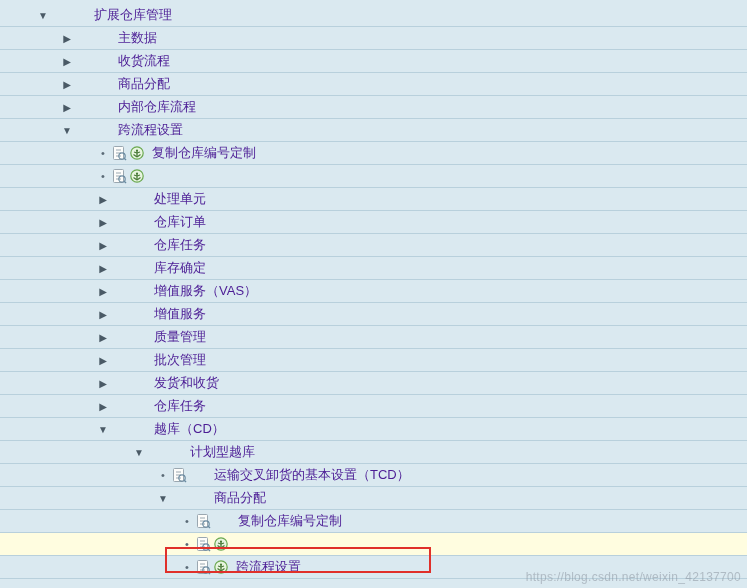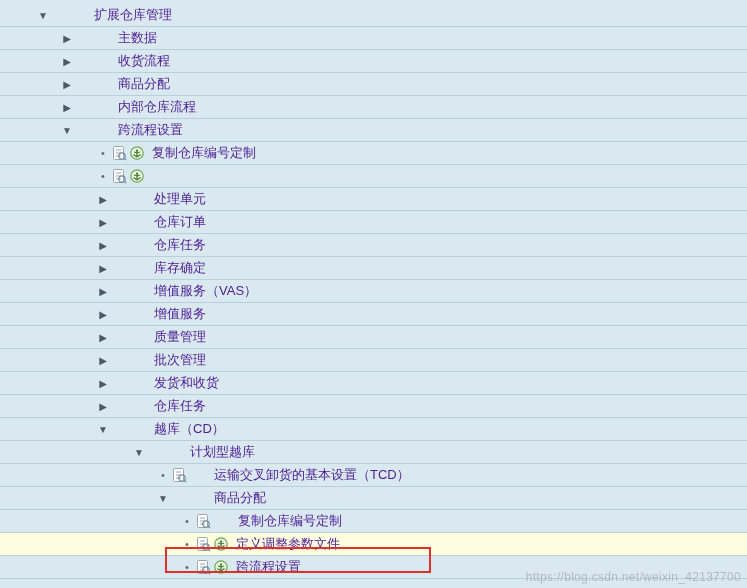--- a/index.html
+++ b/index.html
@@ -284,21 +284,20 @@
       </svg>
       <svg class="exec-icon" viewBox="0 0 16 16">
         <circle cx="8" cy="8" r="6.2" fill="#e8f5e0" stroke="#6aa84f" stroke-width="1.2"></circle>
         <circle cx="8" cy="5.5" r="1.1" fill="#4a7a38"></circle>
         <line x1="8" y1="5.5" x2="8" y2="12" stroke="#4a7a38" stroke-width="1.3"></line>
         <line x1="8" y1="12" x2="4.5" y2="9.5" stroke="#4a7a38" stroke-width="1.3"></line>
         <line x1="8" y1="12" x2="11.5" y2="9.5" stroke="#4a7a38" stroke-width="1.3"></line>
         <line x1="8" y1="8" x2="5" y2="7" stroke="#4a7a38" stroke-width="1.3"></line>
         <line x1="8" y1="8" x2="11" y2="7" stroke="#4a7a38" stroke-width="1.3"></line>
       </svg>
-      <span class="label">定义调整参数文件</span>
     </div>
     <div class="node">
       <span class="indent" style="width:180px"></span>
       <span class="dot">•</span>
       <svg class="doc-icon" viewBox="0 0 16 16">
         <rect x="2.5" y="1.5" width="10" height="13" rx="1" fill="#fdfdfb" stroke="#9aa7b0"></rect>
         <line x1="5" y1="5" x2="10" y2="5" stroke="#9aa7b0"></line>
         <line x1="5" y1="8" x2="10" y2="8" stroke="#9aa7b0"></line>
         <line x1="5" y1="11" x2="10" y2="11" stroke="#9aa7b0"></line>
         <circle cx="11" cy="11" r="3.2" fill="none" stroke="#6a8aa0" stroke-width="1.2"></circle>

